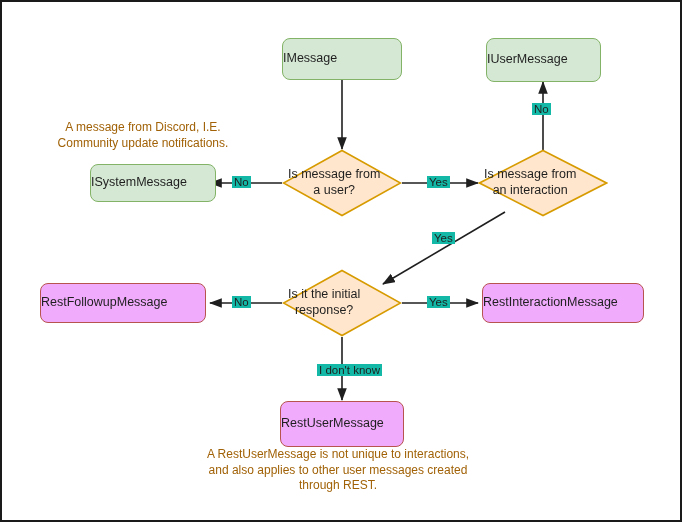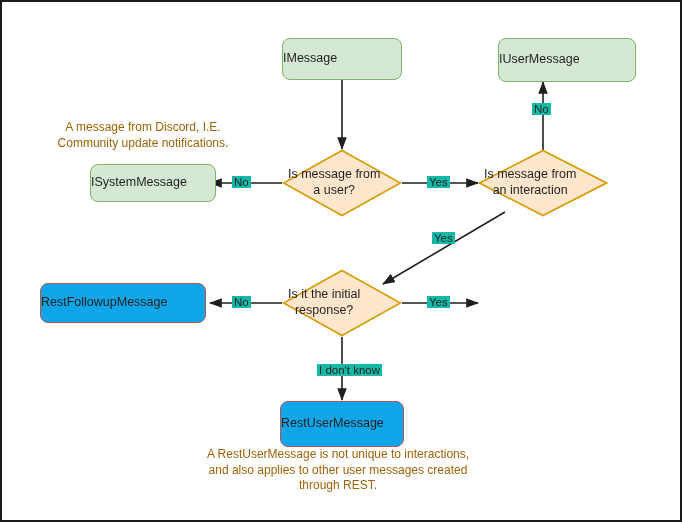--- a/index.html
+++ b/index.html
@@ -42,21 +42,21 @@
   .node.box {
     border-radius: 8px;
     border-width: 1.4px;
     border-style: solid;
   }
   .node.green {
     background: #d5e8d4;
     border-color: #82b366;
   }
   .node.pink {
-    background: #0ea5e9;
+    background: #f0abfc;
     border-color: #b85450;
   }
   .node.diamond {
     background: transparent;
     border: none;
   }
   .diamond-shape {
     position: absolute;
     left: 0;
     top: 0;
@@ -122,21 +122,21 @@
     <path d="M400,301 L476,301" stroke="#1f1f1f" stroke-width="1.6" fill="none" marker-end="url(#arrow)"></path>
 
      RestUserMessage --&gt;
     <path d="M340,335 L340,398" stroke="#1f1f1f" stroke-width="1.6" fill="none" marker-end="url(#arrow)"></path>
   </svg>
 
   <div class="node box green" style="left:280px; top:36px; width:120px; height:42px;">
     <span>IMessage</span>
   </div>
 
-  <div class="node box green" style="left:484px; top:36px; width:138px; height:44px;margin-left:12px;">
+  <div class="node box green" style="left:484px; top:36px; width:115px; height:44px;">
     <span>IUserMessage</span>
   </div>
 
   <div class="node box green" style="left:88px; top:162px; width:126px; height:38px;">
     <span>ISystemMessage</span>
   </div>
 
   <div class="node diamond" style="left:280px; top:147px; width:120px; height:68px;">
     <svg class="diamond-shape" viewBox="0 0 120 68" preserveAspectRatio="none">
       <polygon points="60,1.5 118.5,34 60,66.5 1.5,34" fill="#ffe6cc" stroke="#d79b00" stroke-width="1.6"></polygon>
@@ -158,20 +158,23 @@
       <polygon points="60,1.5 118.5,34 60,66.5 1.5,34" fill="#ffe6cc" stroke="#d79b00" stroke-width="1.6"></polygon>
     </svg>
     <span class="diamond-label" style="white-space: pre-line;">Is it the initial
 response?</span>
   </div>
 
   <div class="node box pink" style="left:38px; top:281px; width:166px; height:40px;">
     <span>RestFollowupMessage</span>
   </div>
 
+  <div class="node box pink" style="left:480px; top:281px; width:162px; height:40px;">
+    <span>RestInteractionMessage</span>
+  </div>
 
   <div class="node box pink" style="left:278px; top:399px; width:124px; height:46px;">
     <span>RestUserMessage</span>
   </div>
 
   <div class="edge-label" style="left:230px; top:174px;">No</div>
 
   <div class="edge-label" style="left:425px; top:174px;">Yes</div>
 
   <div class="edge-label" style="left:530px; top:101px;">No</div>

